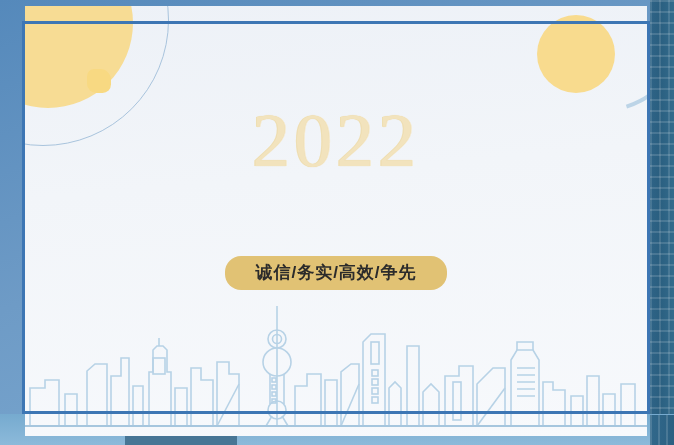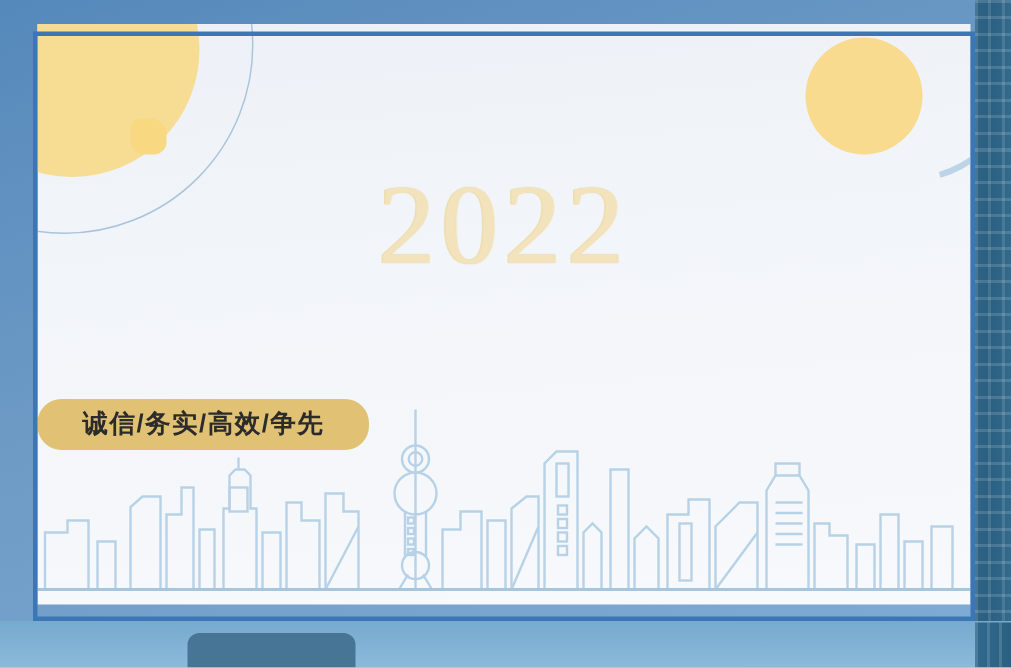--- a/index.html
+++ b/index.html
@@ -87,23 +87,23 @@
     width: 628px;
     height: 393px;
     border: 3px solid #3d76b4;
     box-sizing: border-box;
   }
 
   
   .canvas {
     position: absolute;
     left: 25px;
-    top: 16px;
+    top: 6px;
     width: 622px;
-    height: 387px;
+    height: 430px;
     background: linear-gradient(175deg, #edf1f7 0%, #f2f5f9 40%, #f7f9fc 100%);
     overflow: hidden;
   }
 
   
   .circle-tl {
     position: absolute;
     left: -62px;
     top: -68px;
     width: 170px;
@@ -179,21 +179,21 @@
     line-height: 1.2;
     font-weight: 700;
     letter-spacing: 1.5px;
     color: #19538f;
   }
   .badge-wrap {
     position: absolute;
     left: 0;
     right: 0;
     top: 250px;
-    text-align: left;
+    text-align: center;
   }
   .badge {
     display: inline-block;
     padding: 6px 30px 7px;
     border-radius: 16px;
     background: #e1c274;
     color: #2b2b2b;
     font-size: 17px;
     font-weight: 700;
     letter-spacing: 1px;

